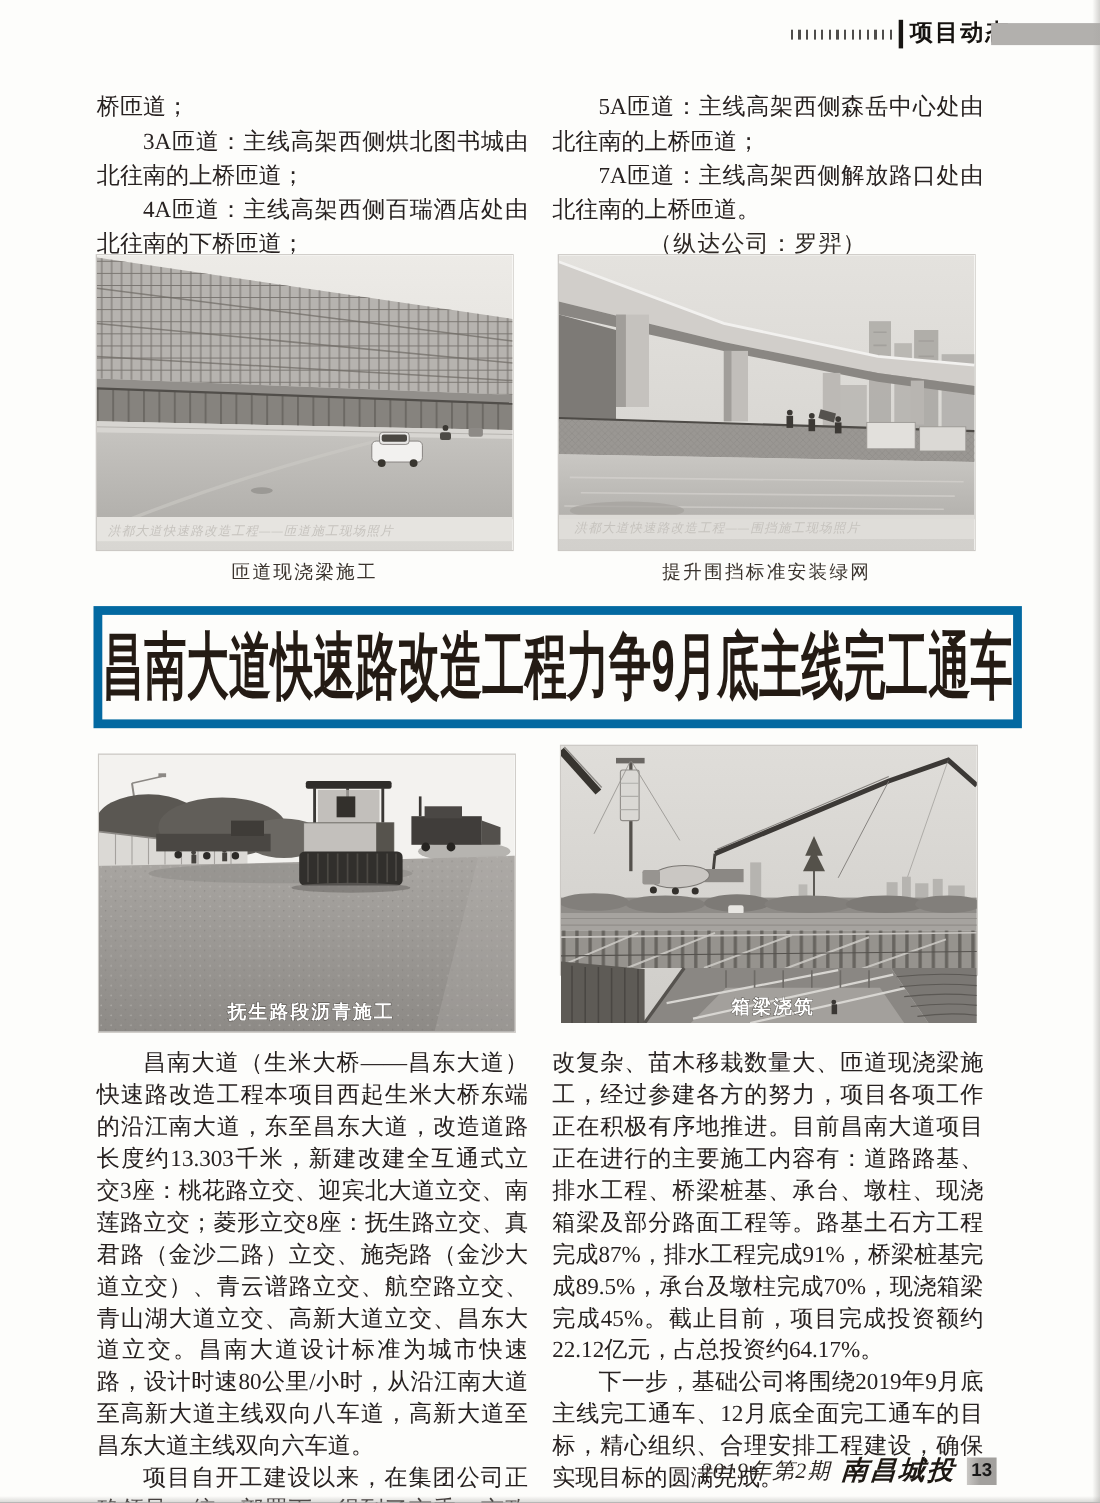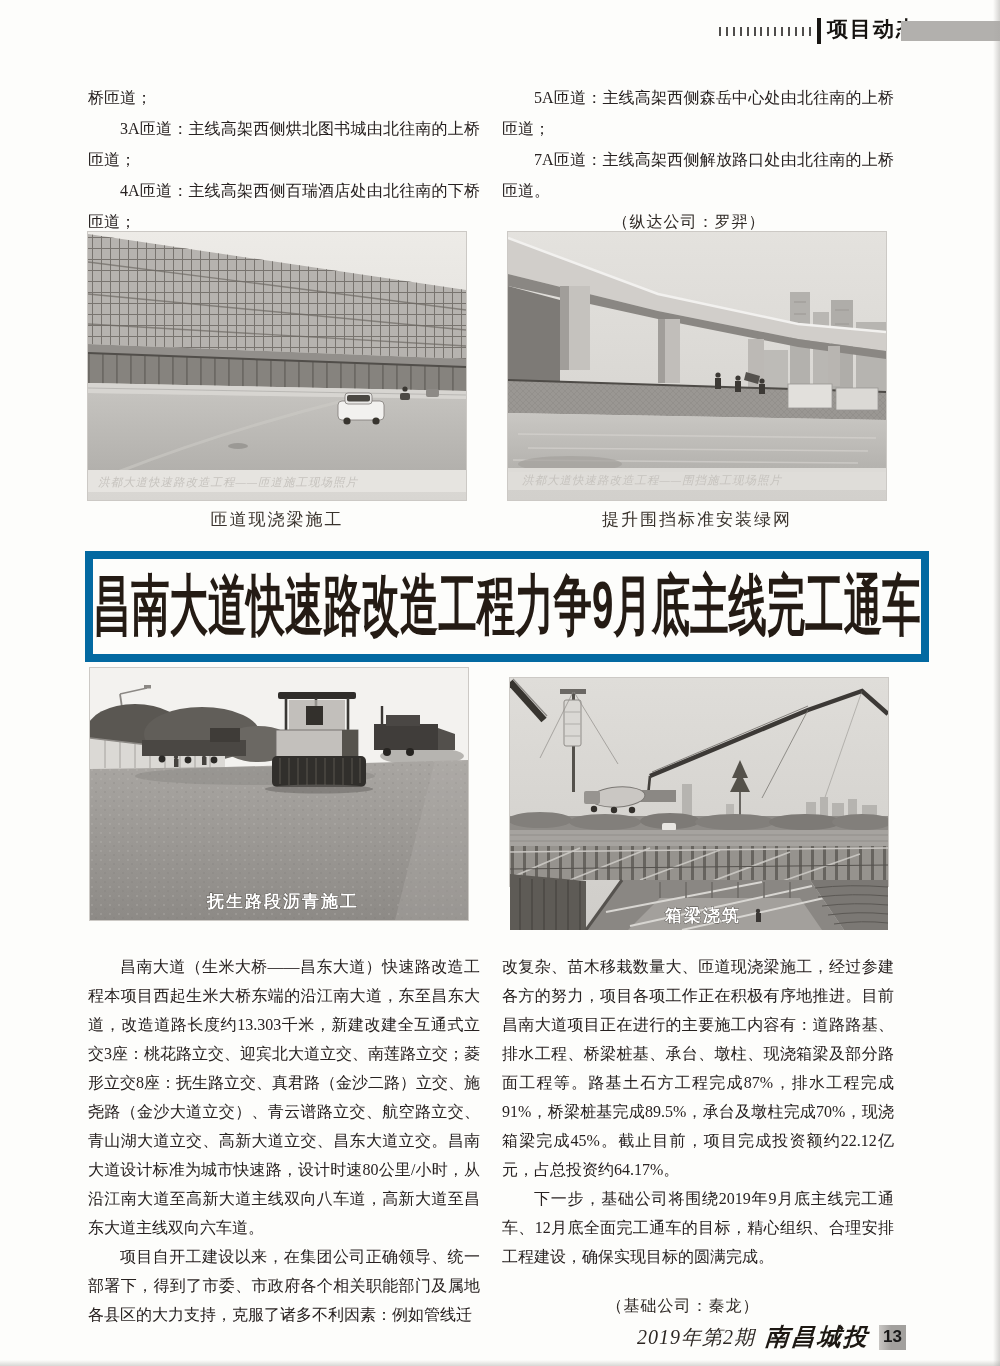--- a/index.html
+++ b/index.html
@@ -10,32 +10,32 @@
     color:#272120;
   }
   
   .hdr-ticks{position:absolute;left:719px;top:27px;width:94px;height:9px;
     background:repeating-linear-gradient(90deg,#4f4d4b 0 2px,transparent 2px 6.9px);}
   .hdr-bar{position:absolute;left:817px;top:18px;width:4px;height:26px;background:#171512;}
   .hdr-label{position:absolute;left:827px;top:15px;font-family:"Liberation Sans","DejaVu Sans",sans-serif;
     font-weight:bold;font-size:21px;letter-spacing:2px;color:#15120f;}
   .hdr-block{position:absolute;left:901px;top:21px;width:99px;height:20px;background:#b2b0ad;}
   
-  .col{position:absolute;width:392px;font-size:16px;line-height:31px;text-align:justify;}
+  .col{position:absolute;width:392px;font-size:21px;line-height:31px;text-align:justify;}
   .col p{margin:0;}
   .col p.ind{text-indent:2em;}
   .intro-left{left:88px;top:82px;}
   .intro-right{left:502px;top:82px;}
   .credit{text-align:center;padding-right:18px;letter-spacing:1px;color:#2e2824;}
   
   .photo{position:absolute;box-shadow:0 0 0 1px #ccc9c5;}
   .photo svg{display:block;}
   .ph1{left:88px;top:232px;width:378px;height:268px;}
   .ph2{left:508px;top:232px;width:378px;height:268px;}
-  .ph3{left:90px;top:668px;width:378px;height:252px;}
+  .ph3{left:90px;top:686px;width:378px;height:252px;}
   .ph4{left:510px;top:678px;width:378px;height:208px;}
   .cap{position:absolute;width:378px;text-align:center;font-size:17px;letter-spacing:2px;color:#3a332d;}
   .cap1{left:88px;top:508px;}
   .cap2{left:508px;top:508px;}
   
   .headline-box{position:absolute;left:85px;top:551px;width:828px;height:95px;
     border:8px solid #0369a1;display:flex;align-items:center;justify-content:center;background:#fdfdfb;}
   .headline-text{font-family:"Liberation Sans","DejaVu Sans",sans-serif;font-weight:bold;
     font-size:60px;color:#241b14;white-space:nowrap;transform:scale(.64,1.1);transform-origin:center;}
   

